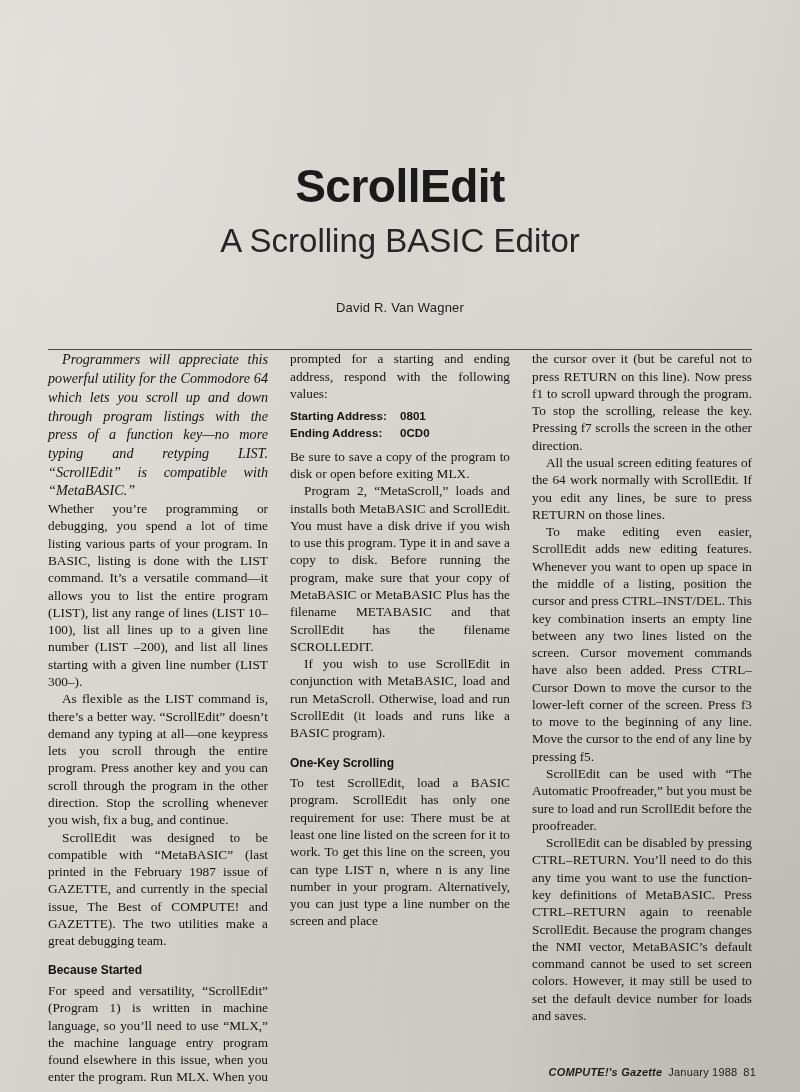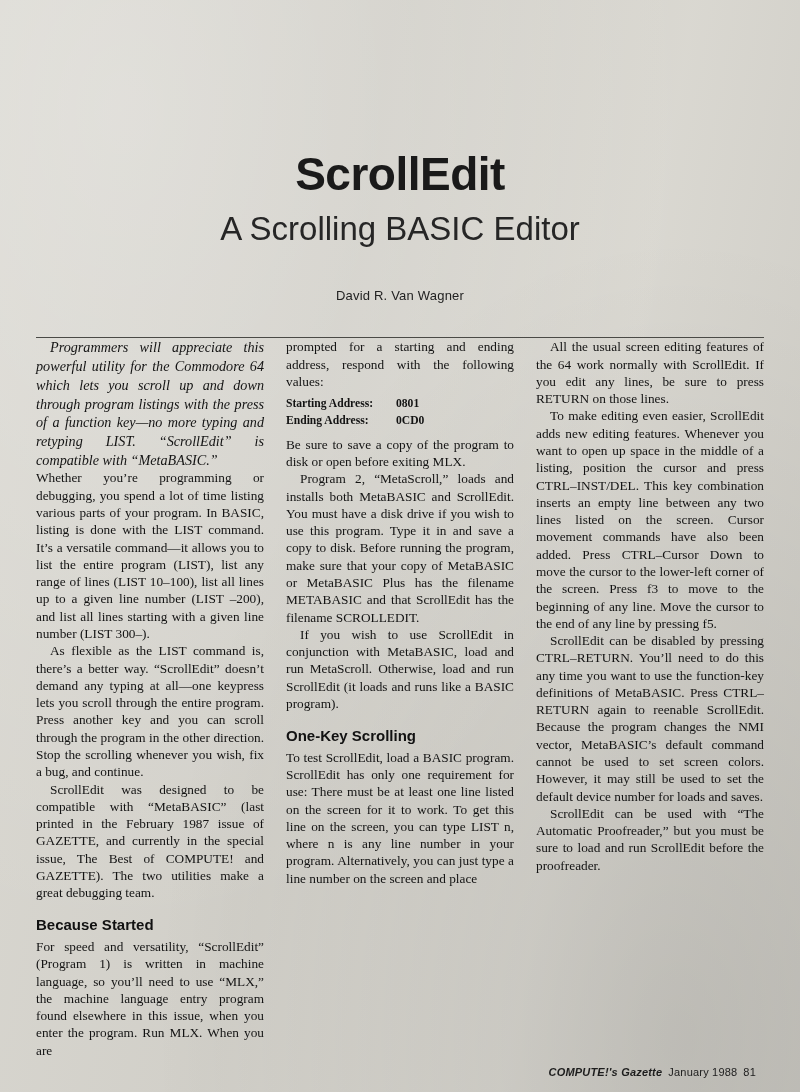--- a/index.html
+++ b/index.html
@@ -14,21 +14,21 @@
     overflow: hidden;
   }
   .page {
     position: relative;
     width: 800px;
     height: 1092px;
     background: #d8d6cf;
     background-image:
       linear-gradient(100deg, rgba(255,255,255,0.05) 0%, rgba(0,0,0,0.03) 40%, rgba(255,255,255,0.04) 70%, rgba(0,0,0,0.05) 100%);
     box-sizing: border-box;
-    padding: 0;
+    padding: 12px;
     color: #1b1b1b;
   }
   .page::before {
     content: "";
     position: absolute;
     top: 0; left: 0; right: 0; bottom: 0;
     background:
       radial-gradient(ellipse at 15% 10%, rgba(255,255,255,0.25), rgba(0,0,0,0) 60%),
       radial-gradient(ellipse at 85% 95%, rgba(0,0,0,0.10), rgba(0,0,0,0) 55%);
     pointer-events: none;
@@ -103,27 +103,27 @@
     font-size: 14.2px;
     line-height: 1.32;
     text-align: justify;
     color: #141414;
     margin: 0 0 16px 0;
   }
 
   .subhead {
     font-family: "Liberation Sans", sans-serif;
     font-weight: bold;
-    font-size: 15px;
+    font-size: 12px;
     margin: 14px 0 3px 0;
     color: #111;
   }
 
   .addr-table {
-    font-family: Liberation Serif, serif;
+    font-family: Liberation Sans, sans-serif;
     font-size: 11.6px;
     line-height: 1.45;
     margin: 6px 0 6px 0;
   }
   .addr-row { display: flex; }
   .addr-label { font-weight: bold; width: 110px; }
   .addr-val { font-weight: bold; }
 
   
   .footer {
@@ -176,24 +176,25 @@
           </div>
         </div>
         <p class="noindent">Be sure to save a copy of the program to disk or open before exiting MLX.</p>
         <p>Program 2, “MetaScroll,” loads and installs both MetaBASIC and ScrollEdit. You must have a disk drive if you wish to use this program. Type it in and save a copy to disk. Before running the program, make sure that your copy of MetaBASIC or MetaBASIC Plus has the filename METABASIC and that ScrollEdit has the filename SCROLLEDIT.</p>
         <p>If you wish to use ScrollEdit in conjunction with MetaBASIC, load and run MetaScroll. Otherwise, load and run ScrollEdit (it loads and runs like a BASIC program).</p>
         <div class="subhead">One-Key Scrolling</div>
         <p class="noindent">To test ScrollEdit, load a BASIC program. ScrollEdit has only one requirement for use: There must be at least one line listed on the screen for it to work. To get this line on the screen, you can type LIST n, where n is any line number in your program. Alternatively, you can just type a line number on the screen and place</p>
       </div>
 
       <div class="col right">
+        <p class="noindent">the cursor over it (but be careful not to press RETURN on this line). Now press f1 to scroll upward through the program. To stop the scrolling, release the key. Pressing f7 scrolls the screen in the other direction.</p>
         <p>All the usual screen editing features of the 64 work normally with ScrollEdit. If you edit any lines, be sure to press RETURN on those lines.</p>
         <p>To make editing even easier, ScrollEdit adds new editing features. Whenever you want to open up space in the middle of a listing, position the cursor and press CTRL–INST/DEL. This key combination inserts an empty line between any two lines listed on the screen. Cursor movement commands have also been added. Press CTRL–Cursor Down to move the cursor to the lower-left corner of the screen. Press f3 to move to the beginning of any line. Move the cursor to the end of any line by pressing f5.</p>
+        <p>ScrollEdit can be used with “The Automatic Proofreader,” but you must be sure to load and run ScrollEdit before the proofreader.</p>
         <p>ScrollEdit can be disabled by pressing CTRL–RETURN. You’ll need to do this any time you want to use the function-key definitions of MetaBASIC. Press CTRL–RETURN again to reenable ScrollEdit. Because the program changes the NMI vector, MetaBASIC’s default command cannot be used to set screen colors. However, it may still be used to set the default device number for loads and saves.</p>
-        <p>ScrollEdit can be used with “The Automatic Proofreader,” but you must be sure to load and run ScrollEdit before the proofreader.</p>
       </div>
 
     </div>
   </div>
 
   <div class="footer">
     <span class="brand">COMPUTE!'s Gazette</span><span class="sep"></span><span>January 1988</span><span class="sep"></span><span>81</span>
   </div>
 </div>
 

